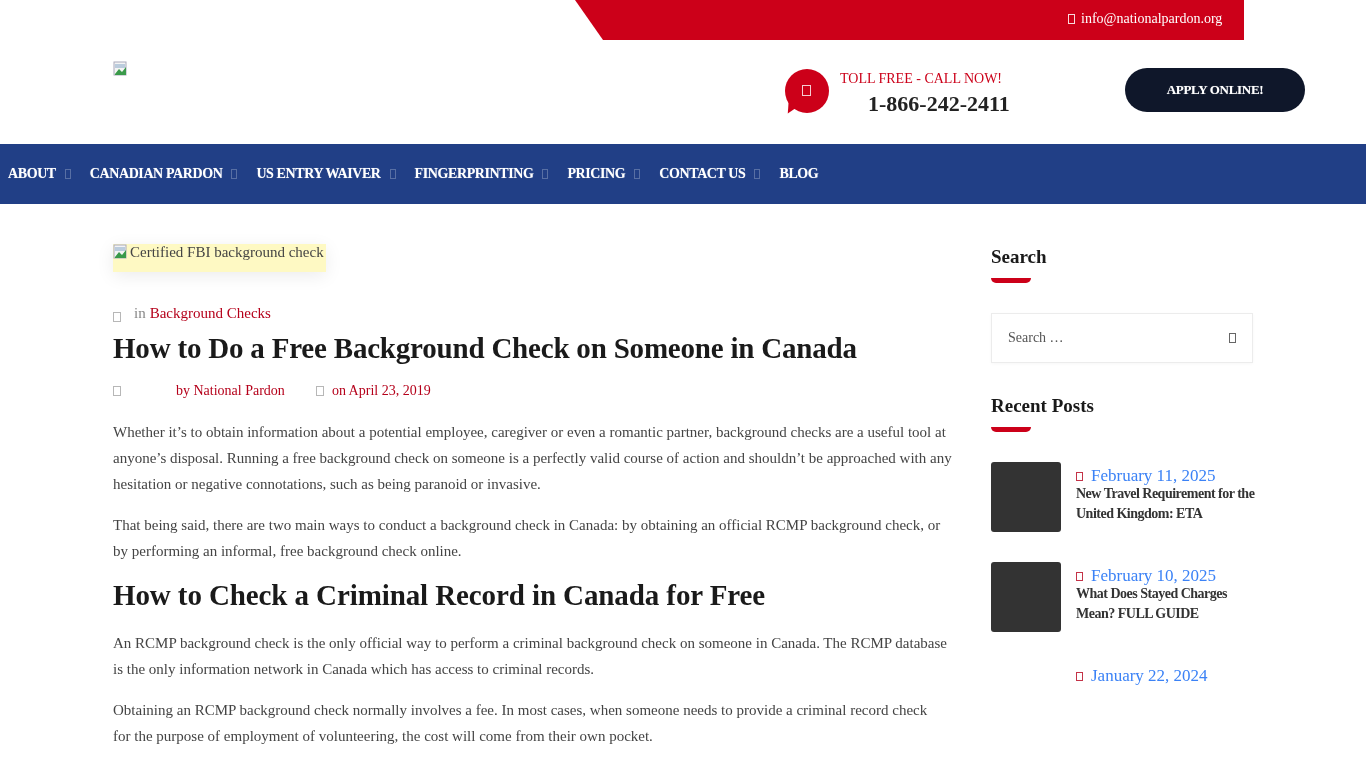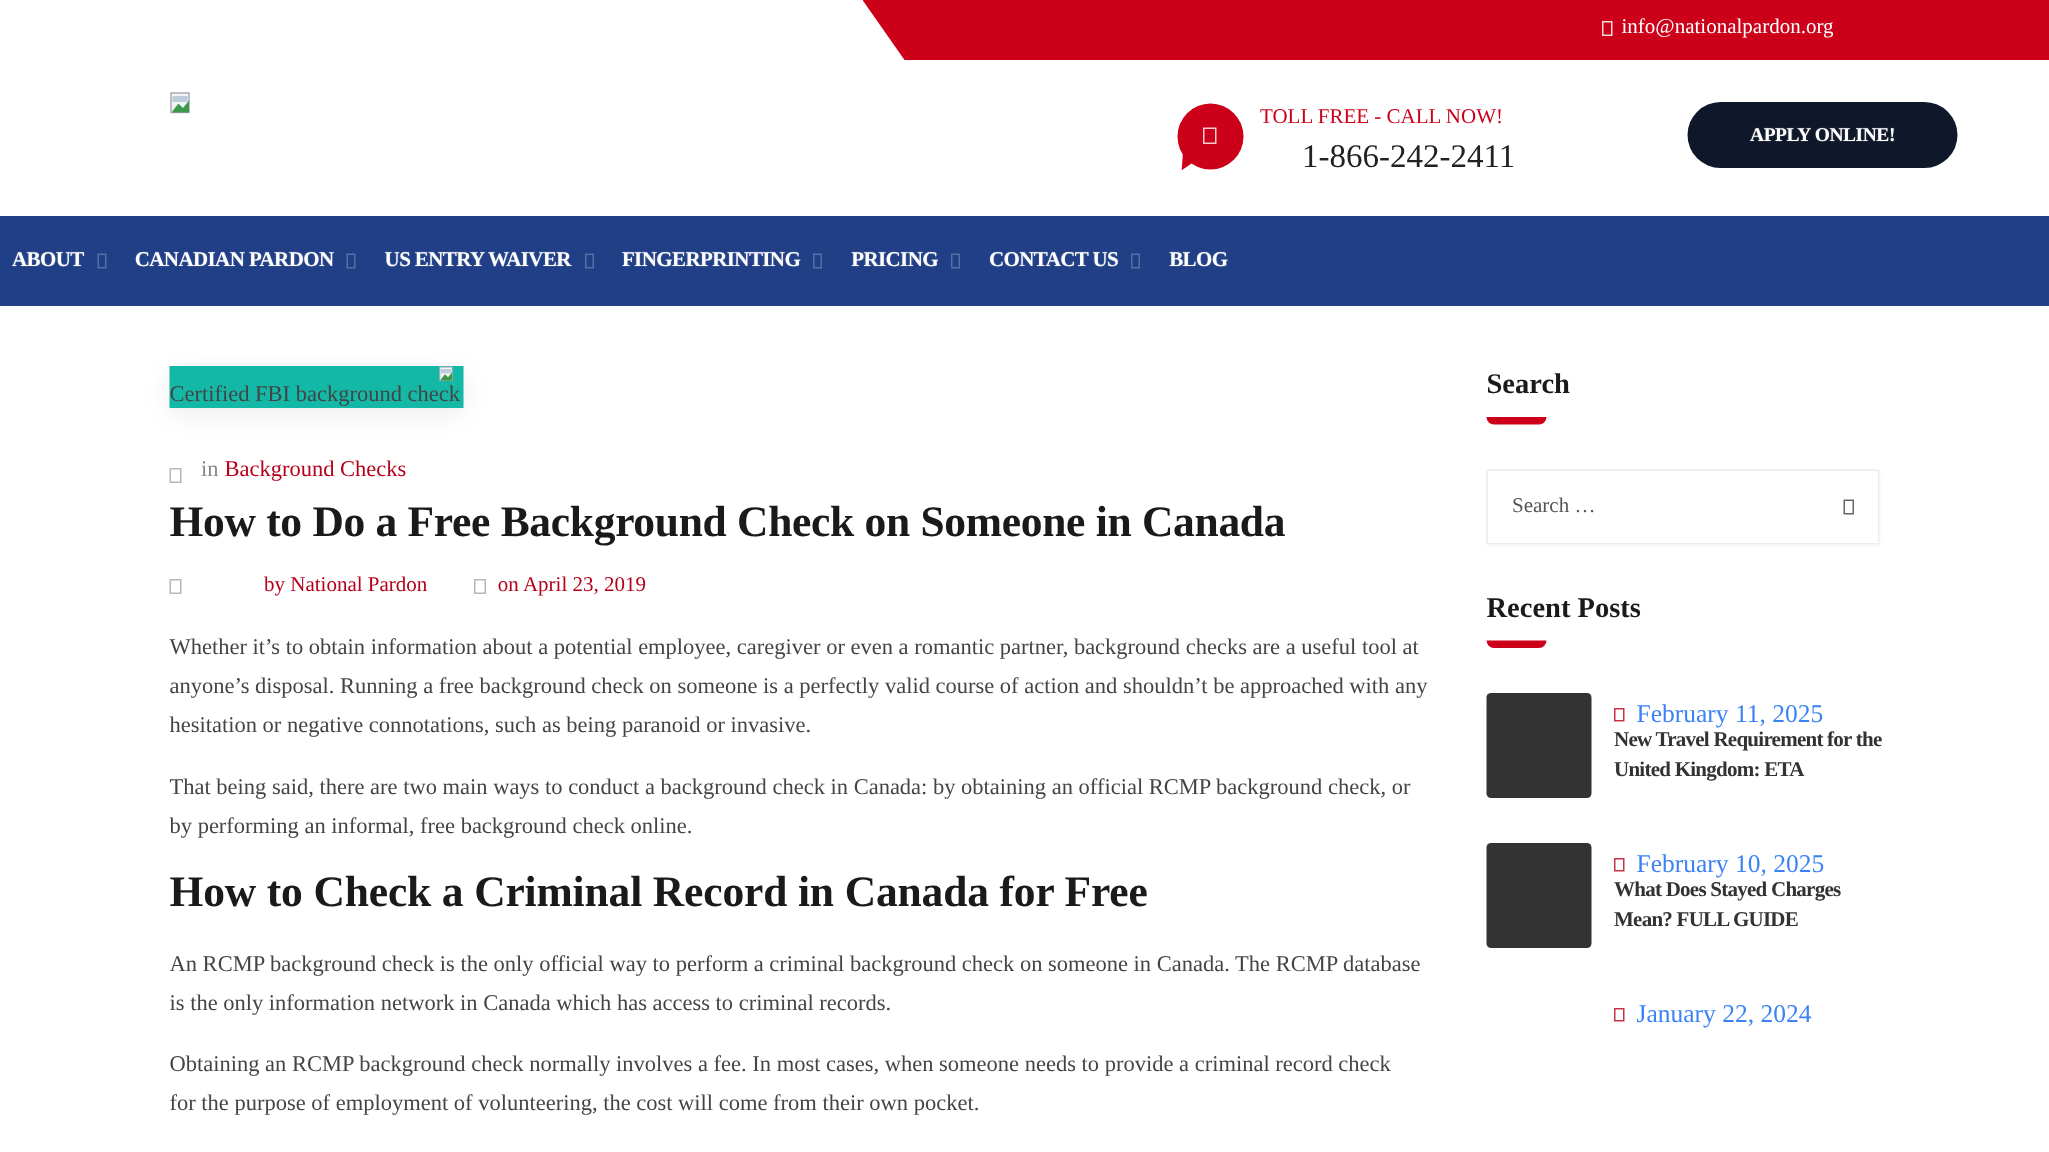--- a/index.html
+++ b/index.html
@@ -1,53 +1,53 @@
 <!DOCTYPE html>
 <html><head>
   <meta charset="utf-8">
   <style>
     * { box-sizing: border-box; margin: 0; padding: 0; }
     html, body { width: 1366px; height: 768px; overflow: hidden; background: #ffffff; }
     body { font-family: "Liberation Serif", "DejaVu Serif", serif; color: #444; position: relative; }
 
     
-    .topbar { position: absolute; top: 0; left: 0; width: 1366px; height: 40px; }
+    .topbar { position: absolute; top: 0; left: 0; width: 1244px; height: 40px; }
     .topbar-red { position: absolute; top: 0; left: 575px; right: 0; height: 40px; background: #cc0019;
       clip-path: polygon(0 0, 100% 0, 100% 100%, 28px 100%); }
     .topbar-email { position: absolute; top: 11px; left: 1068px; color: #fff; font-size: 14px; display: flex; align-items: center; gap: 6px; }
     .sq-icon { display: inline-block; width: 7px; height: 10px; border: 1px solid currentColor; opacity: .85; }
 
     
     .header { position: absolute; top: 40px; left: 0; width: 1366px; height: 104px; }
     .logo { position: absolute; top: 21px; left: 113px; width: 16px; height: 16px; }
     .logo svg { display: block; }
     .call-bubble { position: absolute; top: 29px; left: 784px; width: 45px; height: 46px; }
     .call-bubble .circle { position: absolute; top: 0; left: 1px; width: 44px; height: 44px; border-radius: 50%; background: #cc0019; }
     .call-bubble .tail { position: absolute; bottom: 0; left: 2px; width: 0; height: 0;
       border-left: 4px solid transparent; border-right: 10px solid transparent; border-top: 14px solid #cc0019; transform: rotate(20deg); }
     .call-bubble .ph { position: absolute; top: 16px; left: 18px; width: 9px; height: 11px; border: 1px solid #fff; opacity: .8; }
     .toll-label { position: absolute; top: 31px; left: 840px; color: #cc0019; font-size: 14px; }
-    .toll-number { position: absolute; top: 51px; left: 868px; color: #222; font-size: 22px; font-weight: normal; }
+    .toll-number { position: absolute; top: 51px; left: 868px; color: #222; font-size: 22px; font-weight: bold; }
     .apply-btn { position: absolute; top: 28px; left: 1125px; width: 180px; height: 44px; border-radius: 22px;
       background: #0f172a; color: #fff; font-weight: bold; font-size: 13px; display: flex; align-items: center; justify-content: center;
       letter-spacing: -0.3px; text-shadow: 0 0 1px rgba(255,255,255,.4); }
 
     
     .nav { position: absolute; top: 144px; left: 0; width: 1366px; height: 60px; background: #213f86;
       display: flex; align-items: center; justify-content: flex-start; }
     .nav-items { display: flex; align-items: center; margin-left: 8px; }
     .nav-item { display: flex; align-items: center; color: #fff; font-weight: bold; font-size: 14px; letter-spacing: -0.4px;
       margin-right: 19px; text-shadow: 0 0 1px rgba(255,255,255,.4); cursor: pointer; }
     .nav-item .caret { display: inline-block; width: 6px; height: 10px; border: 1px solid rgba(255,255,255,.25); margin-left: 9px; }
     .nav-item:last-child { margin-right: 0; }
 
     
     .main { position: absolute; top: 204px; left: 113px; width: 848px; }
-    .featured { position: absolute; top: 40px; left: 0; display: flex; align-items: flex-end; height: 28px;
-      box-shadow: 0 4px 18px rgba(0,0,0,.08); background: #14b8a6; padding-right: 2px; flex-direction: column; }
+    .featured { position: absolute; top: 40px; left: 0; display: flex; align-items: flex-start; height: 28px;
+      box-shadow: 0 4px 18px rgba(0,0,0,.08); background: #fef9c3; padding-right: 2px; }
     .broken-img { width: 16px; height: 16px; margin-right: 1px; }
     .featured-alt { font-size: 15px; color: #444; }
     .cat-line { position: absolute; top: 101px; left: 0; font-size: 15px; color: #888; display: flex; align-items: flex-end; }
     .cat-line .sq-icon { color: #aaa; margin-right: 13px; width: 8px; height: 10px; }
     .cat-line a { color: #b5001a; text-decoration: none; margin-left: 4px; }
     .post-title { position: absolute; top: 128px; left: 0; font-size: 29px; font-weight: bold; color: #1a1a1a; letter-spacing: -0.2px; white-space: nowrap; }
     .meta { position: absolute; top: 179px; left: 0; font-size: 14px; display: flex; align-items: center; color: #b5001a; }
     .meta .sq-icon { color: #aaa; width: 8px; height: 10px; margin-right: 11px; }
     .meta .author { margin-right: 31px; padding-left: 44px; }
     .meta .date { margin-left: -3px; }

